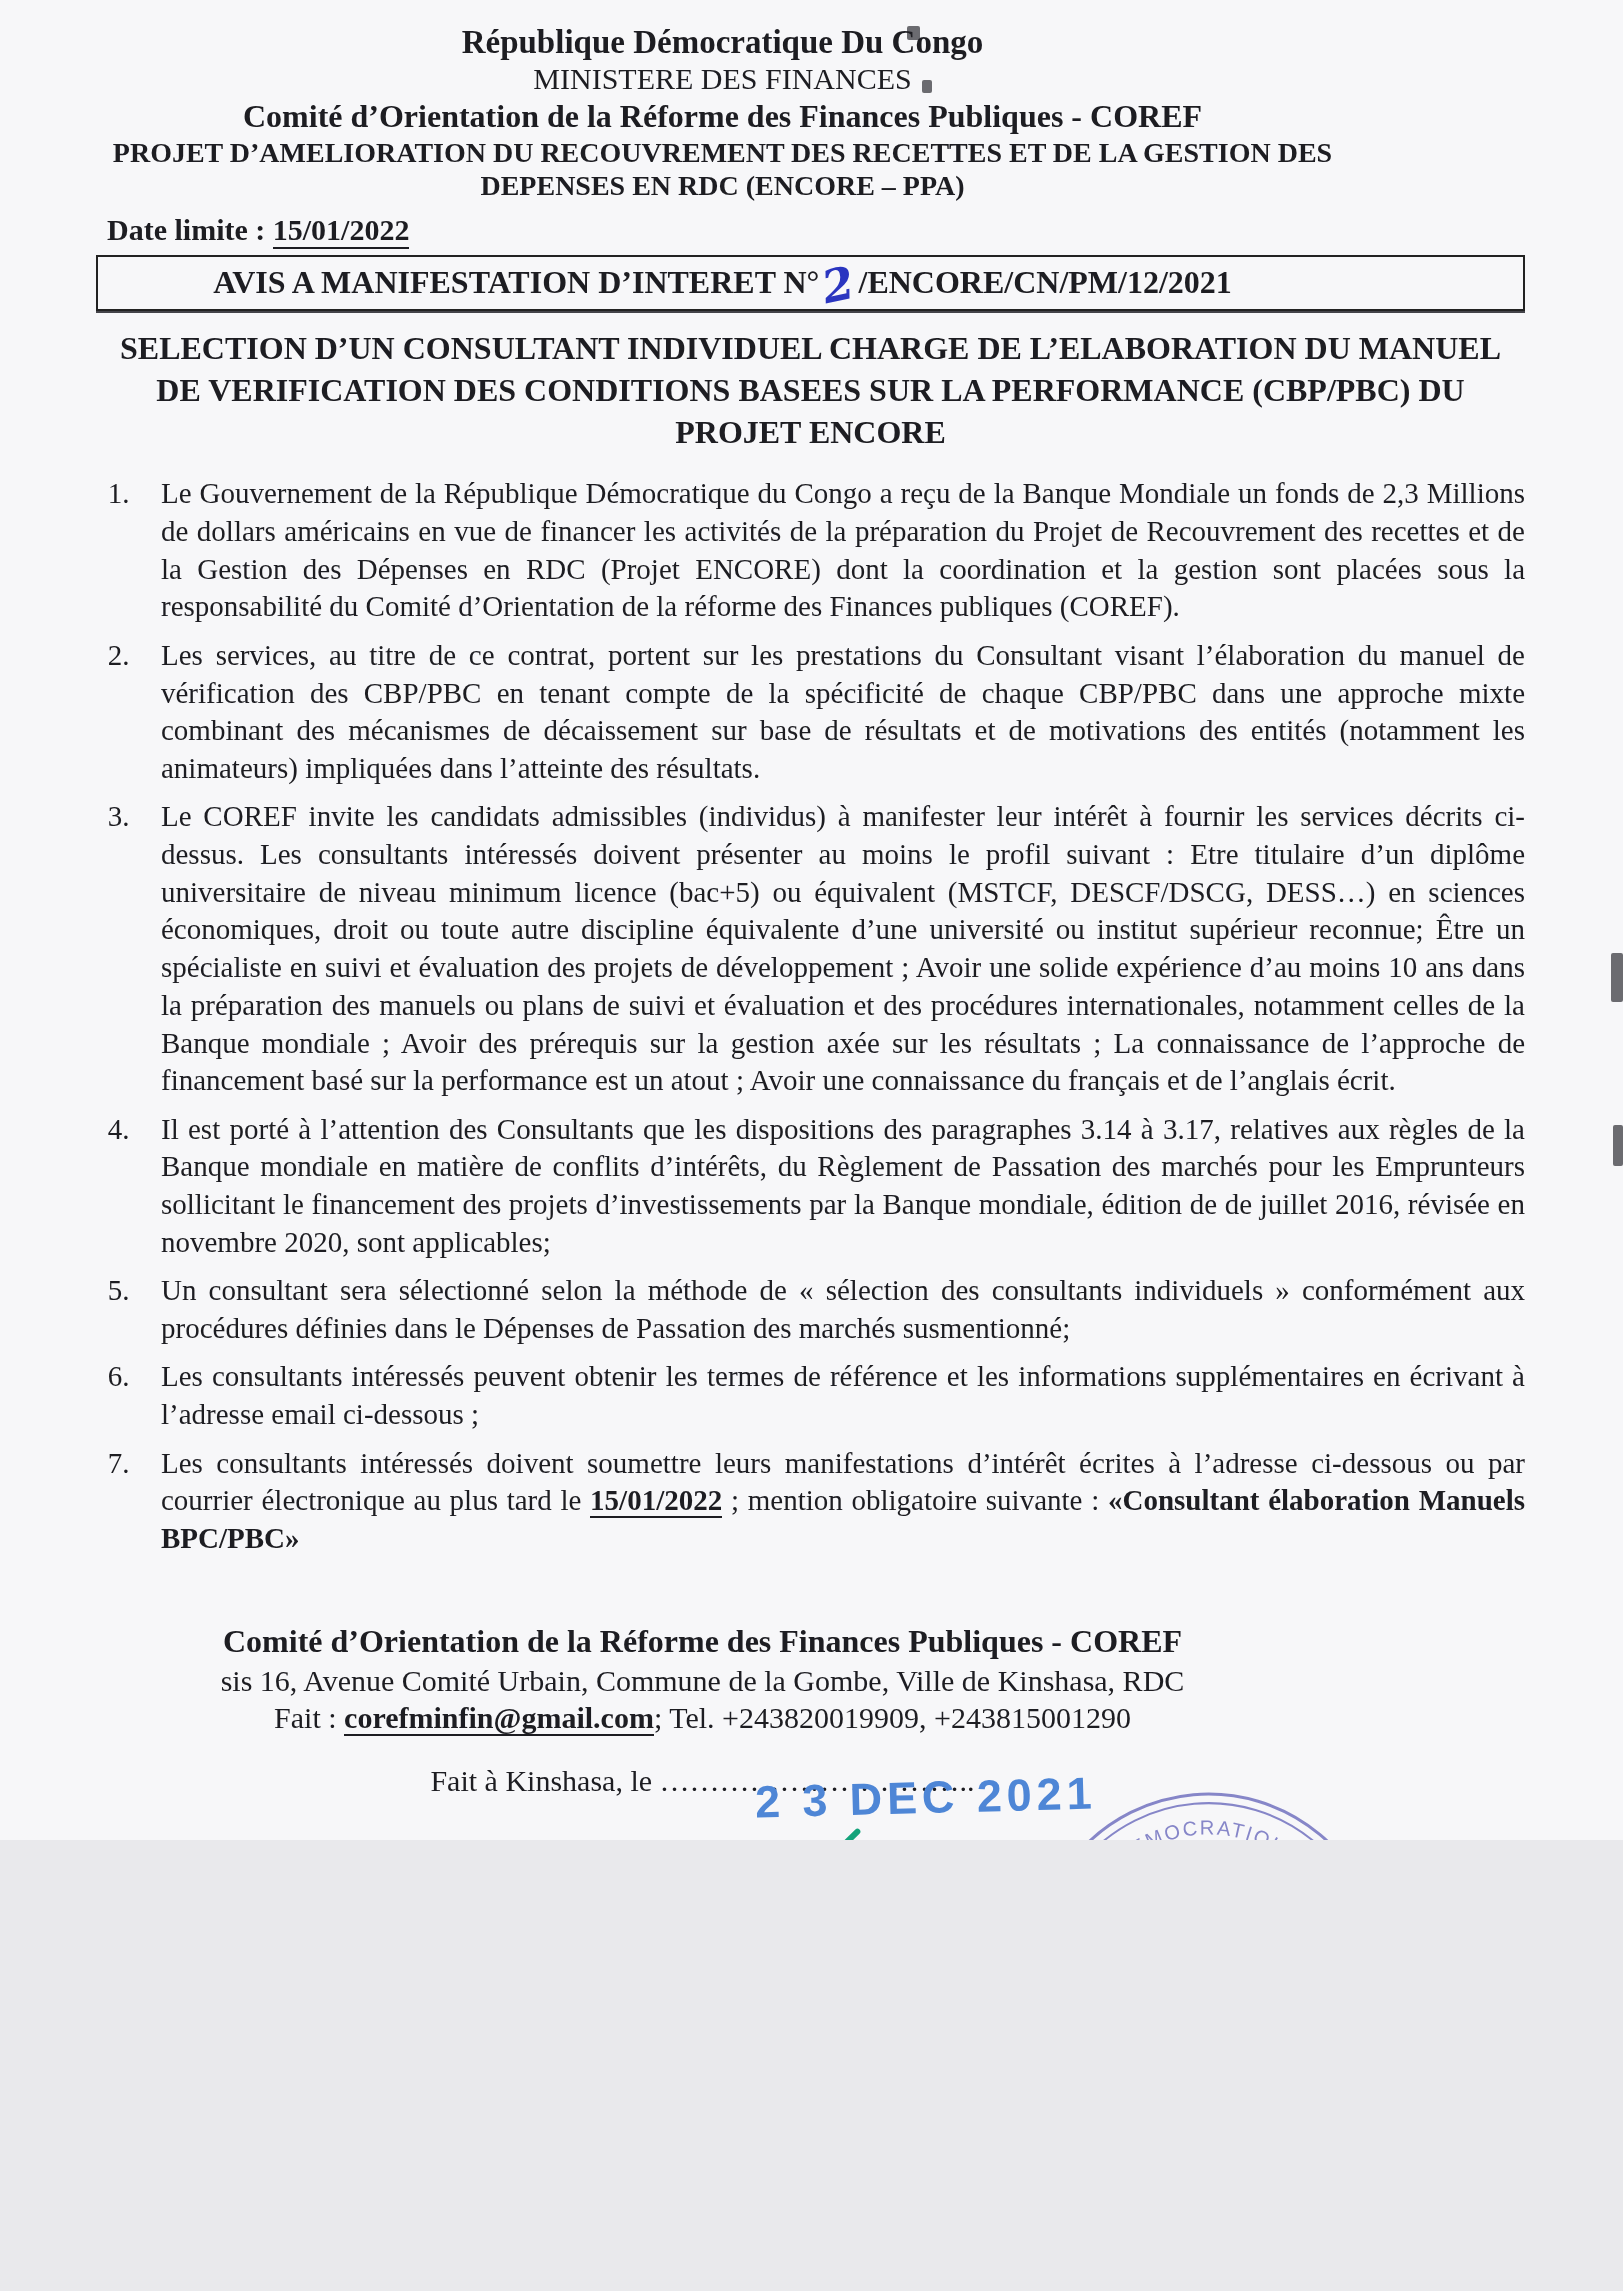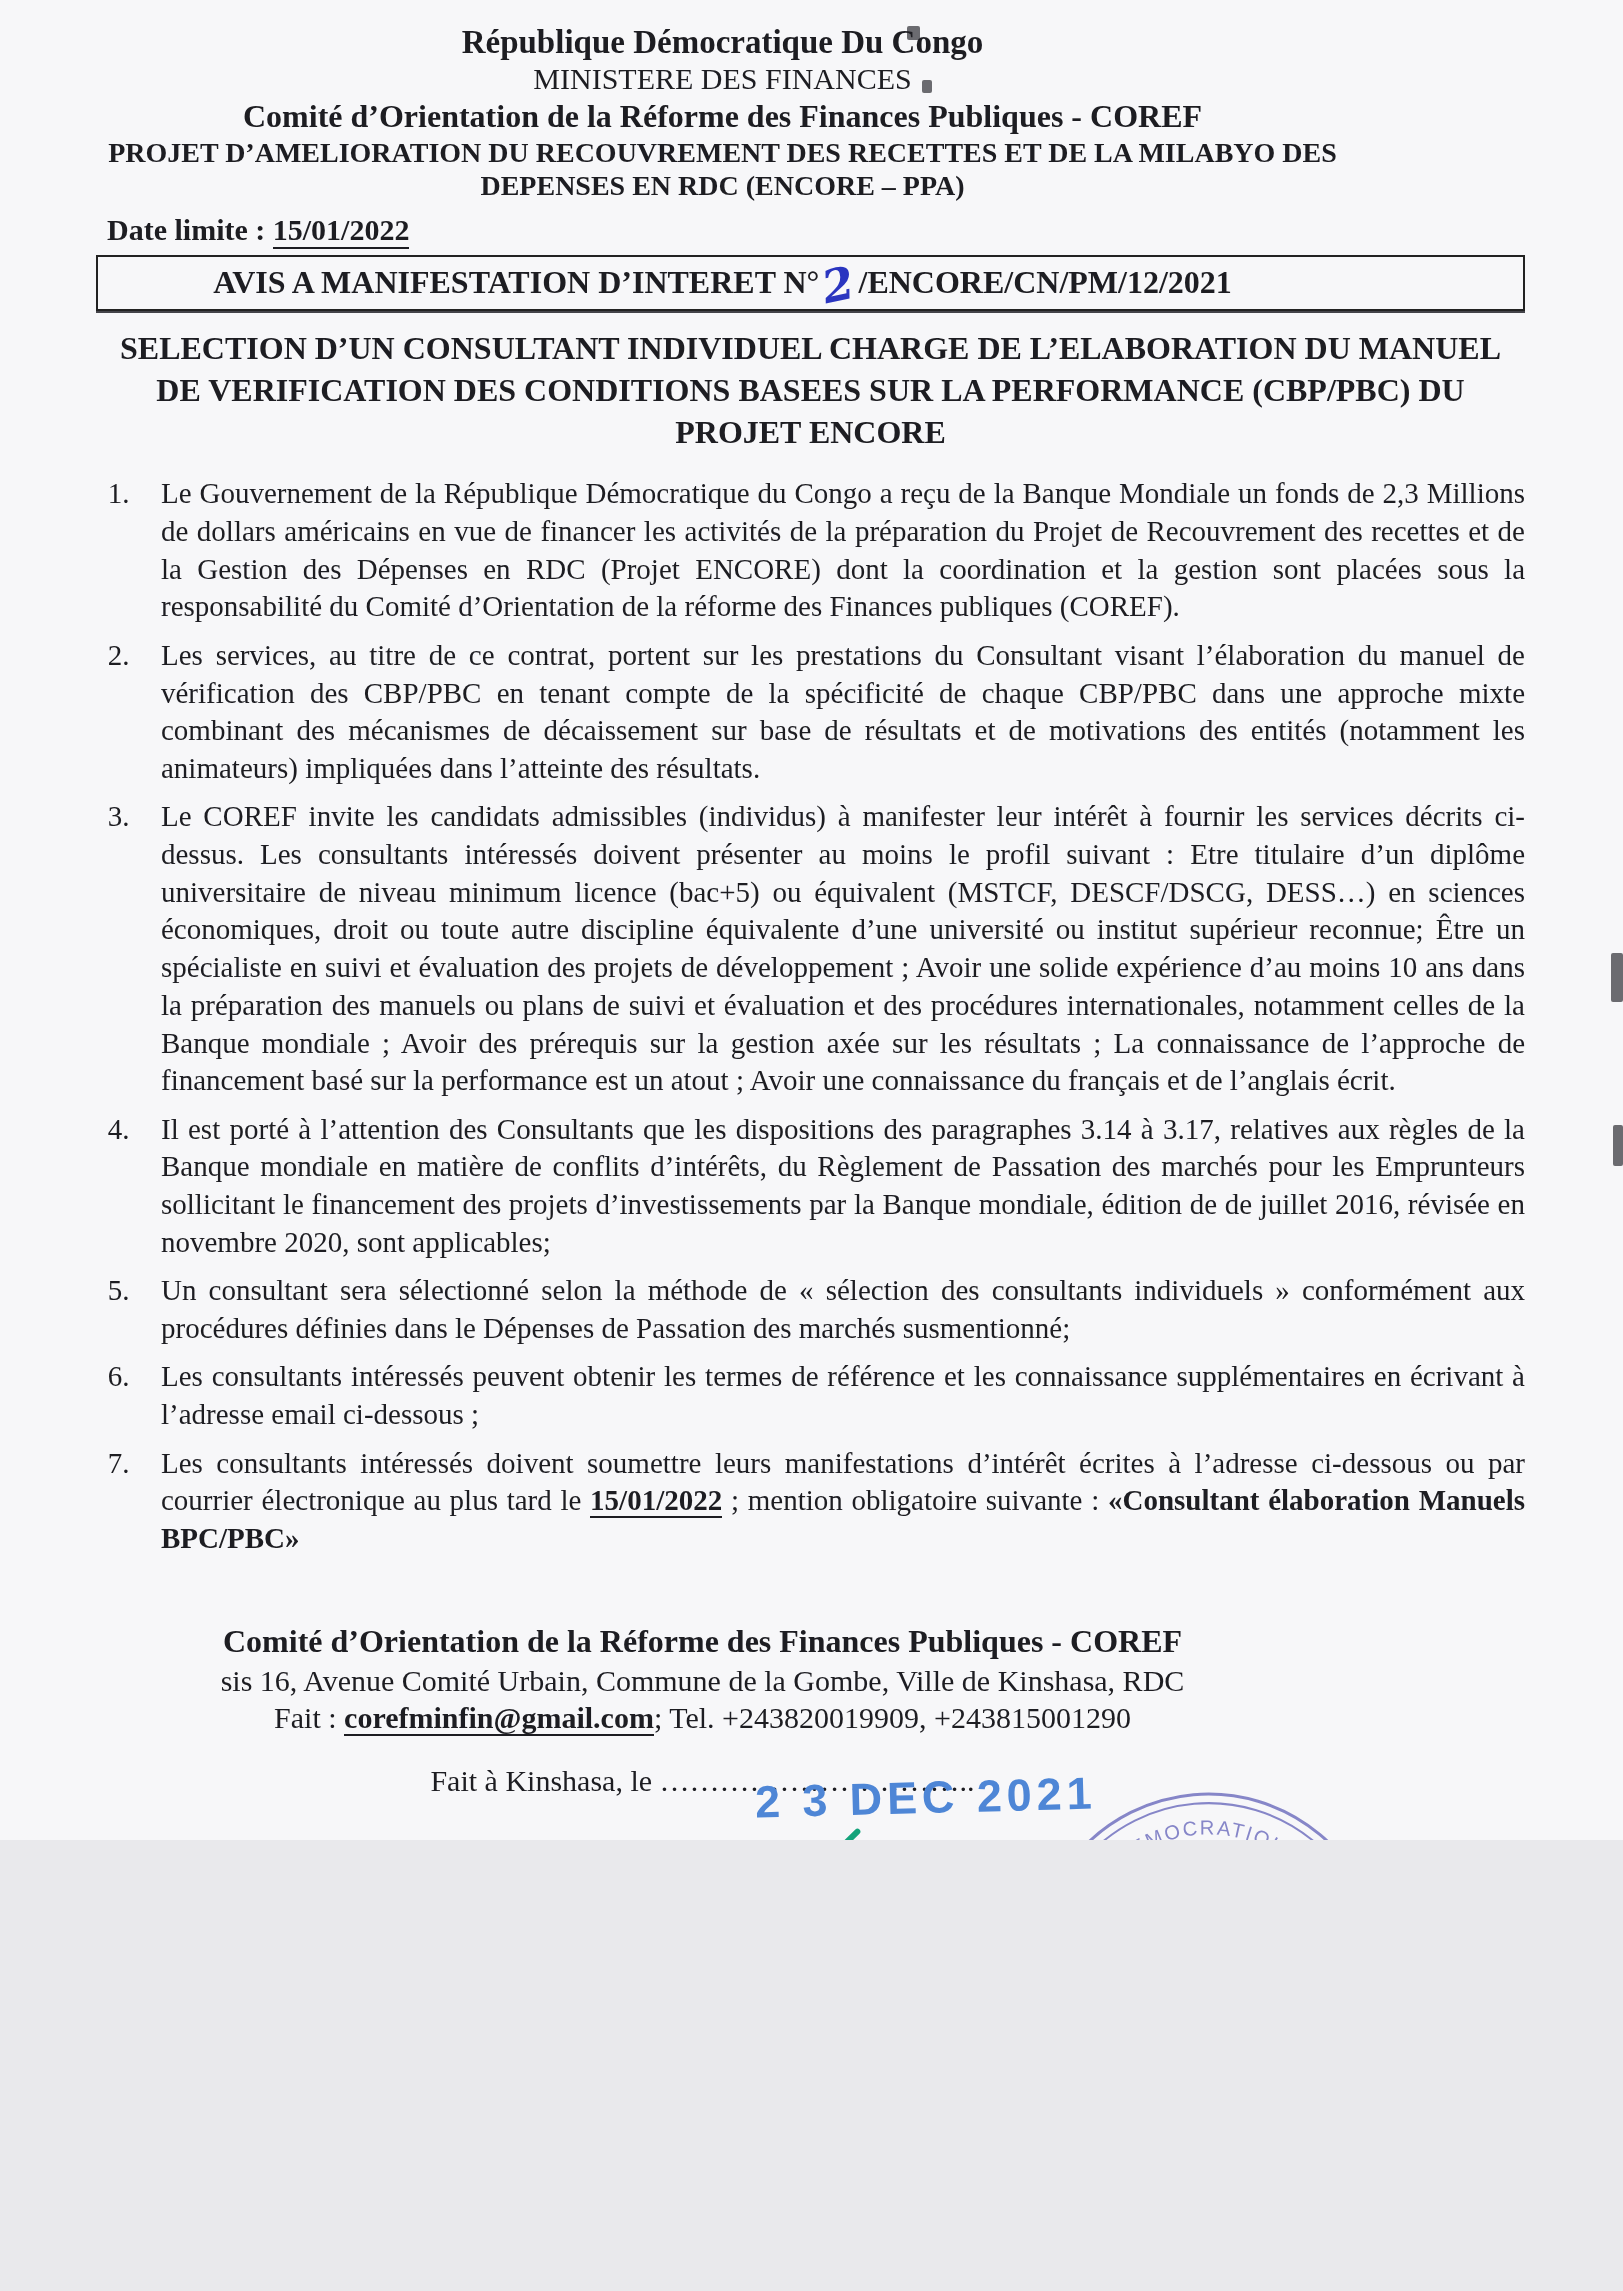--- a/index.html
+++ b/index.html
@@ -118,39 +118,39 @@
   <div class="artifact a2"></div>
   <div class="artifact a3"></div>
   <div class="artifact a4"></div>
 
   <div class="content">
 
     <header class="doc-header">
       <div class="h-country">République Démocratique Du Congo</div>
       <div class="h-ministry">MINISTERE DES FINANCES</div>
       <div class="h-committee">Comité d’Orientation de la Réforme des Finances Publiques - COREF</div>
-      <div class="h-project">PROJET D’AMELIORATION DU RECOUVREMENT DES RECETTES ET DE LA MILABYO DES</div>
+      <div class="h-project">PROJET D’AMELIORATION DU RECOUVREMENT DES RECETTES ET DE LA GESTION DES</div>
       <div class="h-project">DEPENSES EN RDC (ENCORE – PPA)</div>
     </header>
 
     <div class="deadline"><span>Date limite : </span><span class="u-thick">15/01/2022</span></div>
 
     <div class="notice-box">
       <span class="inner"><span>AVIS A MANIFESTATION D’INTERET N°</span><span class="hand2">2</span><span>/ENCORE/CN/PM/12/2021</span></span>
     </div>
 
     <div class="subject">SELECTION D’UN CONSULTANT INDIVIDUEL CHARGE DE L’ELABORATION DU MANUEL DE VERIFICATION DES CONDITIONS BASEES SUR LA PERFORMANCE (CBP/PBC) DU PROJET ENCORE</div>
 
     <div class="items">
       <div class="item"><span class="num">1.</span><span>Le Gouvernement de la République Démocratique du Congo a reçu de la Banque Mondiale un fonds de 2,3 Millions de dollars américains en vue de financer les activités de la préparation du Projet de Recouvrement des recettes et de la Gestion des Dépenses en RDC (Projet ENCORE) dont la coordination et la gestion sont placées sous la responsabilité du Comité d’Orientation de la réforme des Finances publiques (COREF).</span></div>
       <div class="item"><span class="num">2.</span><span>Les services, au titre de ce contrat, portent sur les prestations du Consultant visant l’élaboration du manuel de vérification des CBP/PBC en tenant compte de la spécificité de chaque CBP/PBC dans une approche mixte combinant des mécanismes de décaissement sur base de résultats et de motivations des entités (notamment les animateurs) impliquées dans l’atteinte des résultats.</span></div>
       <div class="item"><span class="num">3.</span><span>Le COREF invite les candidats admissibles (individus) à manifester leur intérêt à fournir les services décrits ci-dessus. Les consultants intéressés doivent présenter au moins le profil suivant : Etre titulaire d’un diplôme universitaire de niveau minimum licence (bac+5) ou équivalent (MSTCF, DESCF/DSCG, DESS…) en sciences économiques, droit ou toute autre discipline équivalente d’une université ou institut supérieur reconnue; Être un spécialiste en suivi et évaluation des projets de développement ; Avoir une solide expérience d’au moins 10 ans dans la préparation des manuels ou plans de suivi et évaluation et des procédures internationales, notamment celles de la Banque mondiale ; Avoir des prérequis sur la gestion axée sur les résultats ; La connaissance de l’approche de financement basé sur la performance est un atout ; Avoir une connaissance du français et de l’anglais écrit.</span></div>
       <div class="item"><span class="num">4.</span><span>Il est porté à l’attention des Consultants que les dispositions des paragraphes 3.14 à 3.17, relatives aux règles de la Banque mondiale en matière de conflits d’intérêts, du Règlement de Passation des marchés pour les Emprunteurs sollicitant le financement des projets d’investissements par la Banque mondiale, édition de de juillet 2016, révisée en novembre 2020, sont applicables;</span></div>
       <div class="item"><span class="num">5.</span><span>Un consultant sera sélectionné selon la méthode de « sélection des consultants individuels » conformément aux procédures définies dans le Dépenses de Passation des marchés susmentionné;</span></div>
-      <div class="item"><span class="num">6.</span><span>Les consultants intéressés peuvent obtenir les termes de référence et les connaissance supplémentaires en écrivant à l’adresse email ci-dessous ;</span></div>
+      <div class="item"><span class="num">6.</span><span>Les consultants intéressés peuvent obtenir les termes de référence et les informations supplémentaires en écrivant à l’adresse email ci-dessous ;</span></div>
       <div class="item"><span class="num">7.</span><span>Les consultants intéressés doivent soumettre leurs manifestations d’intérêt écrites à l’adresse ci-dessous ou par courrier électronique au plus tard le </span><span class="date-bold">15/01/2022</span><span> ;  mention obligatoire suivante : </span><span class="bold">«Consultant élaboration Manuels BPC/PBC»</span></div>
     </div>
 
     <footer class="doc-footer">
       <div class="f-org">Comité d’Orientation de la Réforme des Finances Publiques - COREF</div>
       <div class="f-addr">sis 16, Avenue Comité Urbain, Commune de la Gombe, Ville de Kinshasa, RDC</div>
       <div class="f-email"><span>Fait : </span><span class="email">corefminfin@gmail.com</span><span>; Tel. +243820019909, +243815001290</span></div>
       <div class="f-fait"><span>Fait à Kinshasa, le </span><span class="dots">…………………………..</span></div>
       <div class="f-name">Godefroid MISENGA MILABYO</div>
       <div class="f-title">Coordonnateur National</div>

